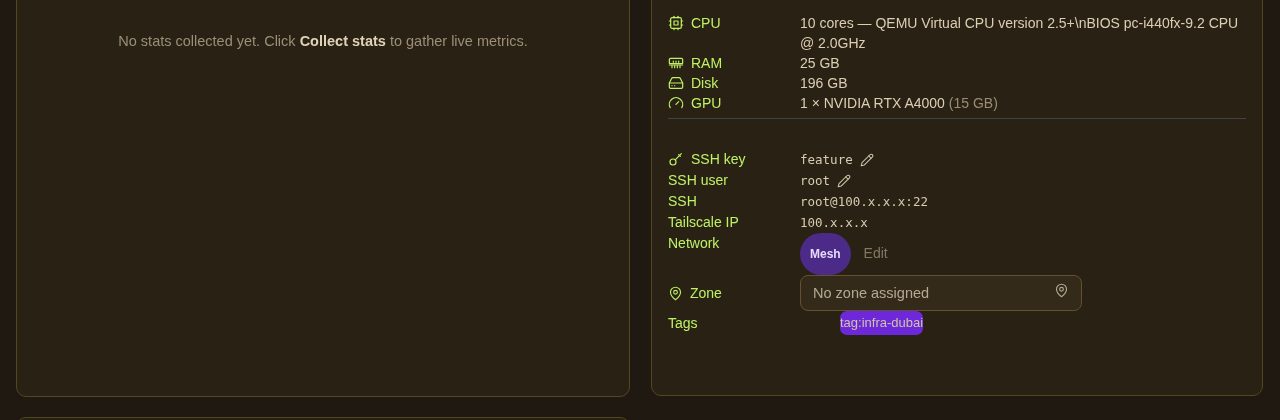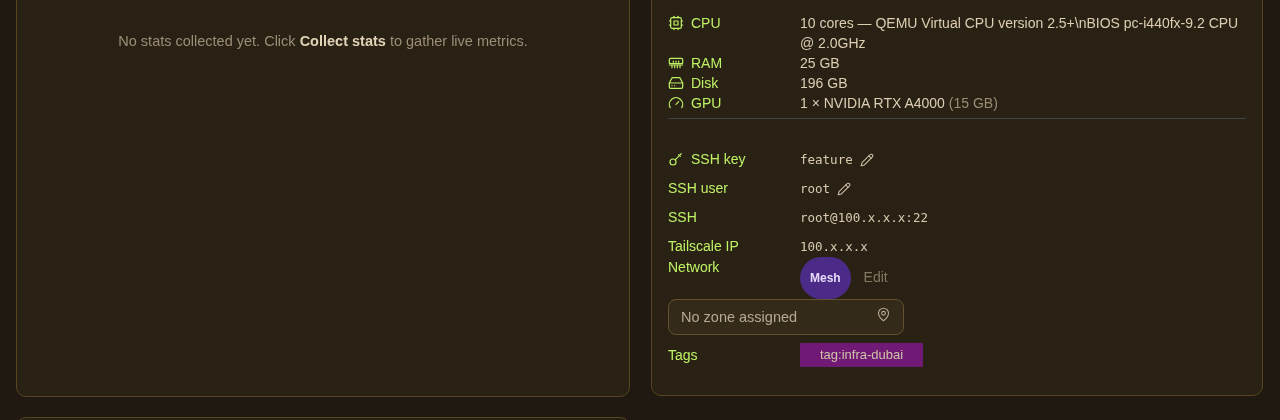--- a/index.html
+++ b/index.html
@@ -36,49 +36,49 @@
   .lcol{
     width:132px;flex:none;
     display:flex;align-items:center;gap:7px;
     color:#bef264;font-size:14px;line-height:20px;
   }
   .lcol svg{flex:none;display:block;}
   .vcol{flex:1;min-width:0;font-size:14px;line-height:20px;color:#dbceb2;}
   .dim{color:#9a8d74;}
   .mono{font-family:"DejaVu Sans Mono",monospace;font-size:12.5px;color:#d8cbb0;}
 
-  .m9{}.m10{}.m8{margin-top:8px;}.m20{margin-top:30px;}
+  .m9{}.m10{}.m8{}.m20{margin-top:30px;}
   .divider{height:1px;background:#3f424a;margin-top:5px;border:0;}
 
   .editable{display:inline-flex;align-items:center;gap:7px;}
   .pencil{color:#d0c3a8;cursor:pointer;display:inline-flex;}
 
   .badge-mesh{
     display:inline-block;
     background:#4b2b87;color:#e7dafb;
     font-size:12px;font-weight:700;line-height:18px;
     padding:12px 10px;border-radius:999px;
   }
   .edit-link{color:#847862;font-size:14px;margin-left:9px;cursor:pointer;}
 
   .zone-row{align-items:center;}
   .zone-select{
-    width:236px;height:36px;box-sizing:border-box;
+    width:282px;height:36px;box-sizing:border-box;
     background:#332a19;border:1px solid #645130;border-radius:8px;
     display:flex;align-items:center;justify-content:space-between;
     padding:0 12px;cursor:pointer;
   }
   .zone-select .ph{color:#b5a991;font-size:14.5px;}
   .zone-select svg{color:#b5a991;}
 
   .tag-chip{
     display:inline-block;
-    background:#701a75;color:#d0c3a8;
+    background:#6d28d9;color:#d0c3a8;
     font-size:13px;line-height:24px;
-    padding:0 20px;border-radius:1px;
+    padding:0 0;border-radius:7px;
   }
 </style>
 </head>
 <body>
 
 <section class="card card-stats">
   <div class="stats-msg">
     <span>No stats collected yet. Click </span><b>Collect stats</b><span> to gather live metrics.</span>
   </div>
 </section>
@@ -211,32 +211,41 @@
 
     <div class="drow m10">
       <div class="lcol">Network</div>
       <div class="vcol">
         <span class="badge-mesh">Mesh</span>
         <span class="edit-link">Edit</span>
       </div>
     </div>
 
     <div class="drow m10 zone-row">
+      <div class="lcol">
+        <span>
+            <svg width="15" height="15" viewBox="0 0 24 24" fill="none" stroke="currentColor" stroke-width="1.8" stroke-linecap="round" stroke-linejoin="round">
+              <path d="M20 10c0 6-8 12-8 12s-8-6-8-12a8 8 0 0 1 16 0Z"></path>
+              <circle cx="12" cy="10" r="3"></circle>
+            </svg>
+          </span>
+        <span>Zone</span>
+      </div>
       <div class="vcol">
         <div class="zone-select">
           <span class="ph">No zone assigned</span>
           <span><svg width="15" height="15" viewBox="0 0 24 24" fill="none" stroke="currentColor" stroke-width="1.8" stroke-linecap="round" stroke-linejoin="round">
                 <path d="M20 10c0 6-8 12-8 12s-8-6-8-12a8 8 0 0 1 16 0Z"></path>
                 <circle cx="12" cy="10" r="3"></circle>
               </svg></span>
         </div>
       </div>
     </div>
 
-    <div class="drow m8" style="align-items:center;">
+    <div class="drow m8" style="align-items:center;gap:40px;">
       <div class="lcol">Tags</div>
       <div class="vcol">
         <span class="tag-chip">tag:infra-dubai</span>
       </div>
     </div>
 
   </div>
 </section>
 
 <section class="card card-next"></section>

